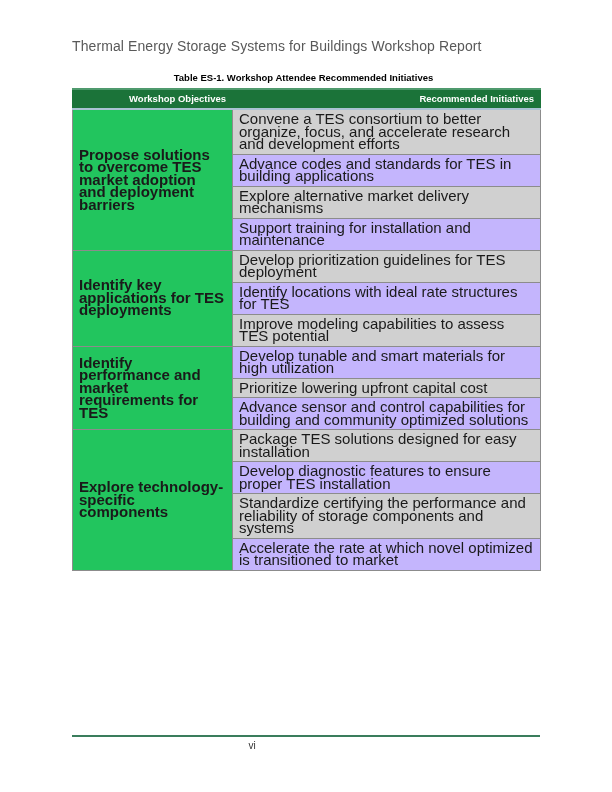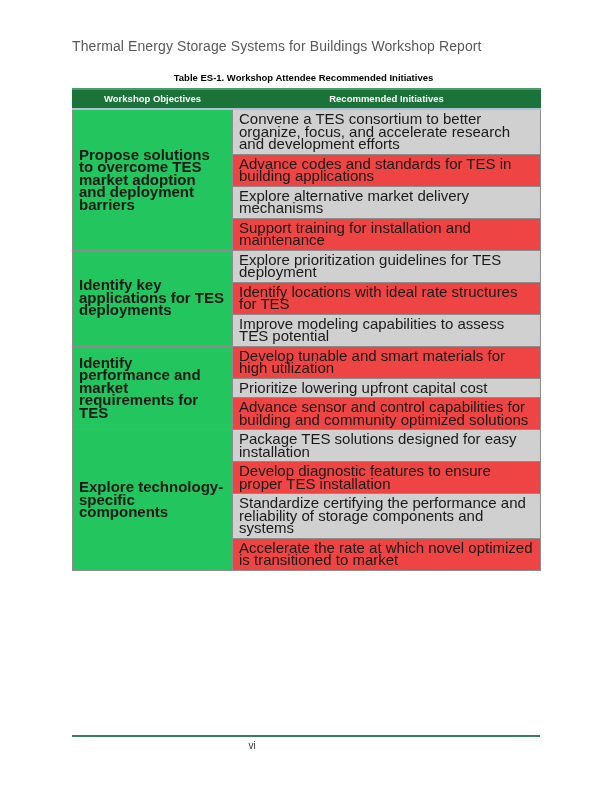--- a/index.html
+++ b/index.html
@@ -44,42 +44,42 @@
     top:88px;
     width:468px;
     border-collapse:collapse;
     table-layout:fixed;
   }
   table.es-table th{
     background:var(--header-green);
     color:#ffffff;
     font-size:9.5px;
     font-weight:bold;
-    text-align:center;
+    text-align:right;
     padding:3px 6px 4px 6px;
     border-top:2px solid var(--header-green-light);
     border-bottom:2px solid var(--header-underline);
     border-left:1px solid var(--header-green);
     border-right:1px solid var(--header-green);
   }
   th.col-objectives{width:160px;}
   th.col-initiatives{width:308px;}
   table.es-table td{
     border:1px solid var(--border-gray);
     font-size:15px;
     line-height:12.5px;
     vertical-align:middle;
     padding:3px 6px;
   }
   td.objective-cell{
     font-weight:bold;
     background:#22c55e;
     width:160px;
   }
-  td.initiative-cell{background:#ef4444;}
+  td.initiative-cell{background:#c4b5fd;}
   td.initiative-cell.shaded{background:var(--row-gray);}
   .footer-rule{
     position:absolute;
     left:72px;
     top:735px;
     width:468px;
     height:2px;
     background:var(--footer-green);
   }
   .footer-page-number{
@@ -116,21 +116,21 @@
         <td class="initiative-cell">Advance codes and standards for TES in building applications</td>
       </tr>
       <tr>
         <td class="initiative-cell shaded">Explore alternative market delivery mechanisms</td>
       </tr>
       <tr>
         <td class="initiative-cell">Support training for installation and maintenance</td>
       </tr>
       <tr>
         <td class="objective-cell" rowspan="3">Identify key applications for TES deployments</td>
-        <td class="initiative-cell shaded">Explore prioritization guidelines for TES deployment</td>
+        <td class="initiative-cell shaded">Develop prioritization guidelines for TES deployment</td>
       </tr>
       <tr>
         <td class="initiative-cell">Identify locations with ideal rate structures for TES</td>
       </tr>
       <tr>
         <td class="initiative-cell shaded">Improve modeling capabilities to assess TES potential</td>
       </tr>
       <tr>
         <td class="objective-cell" rowspan="3">Identify performance and market requirements for TES</td>
         <td class="initiative-cell">Develop tunable and smart materials for high utilization</td>

